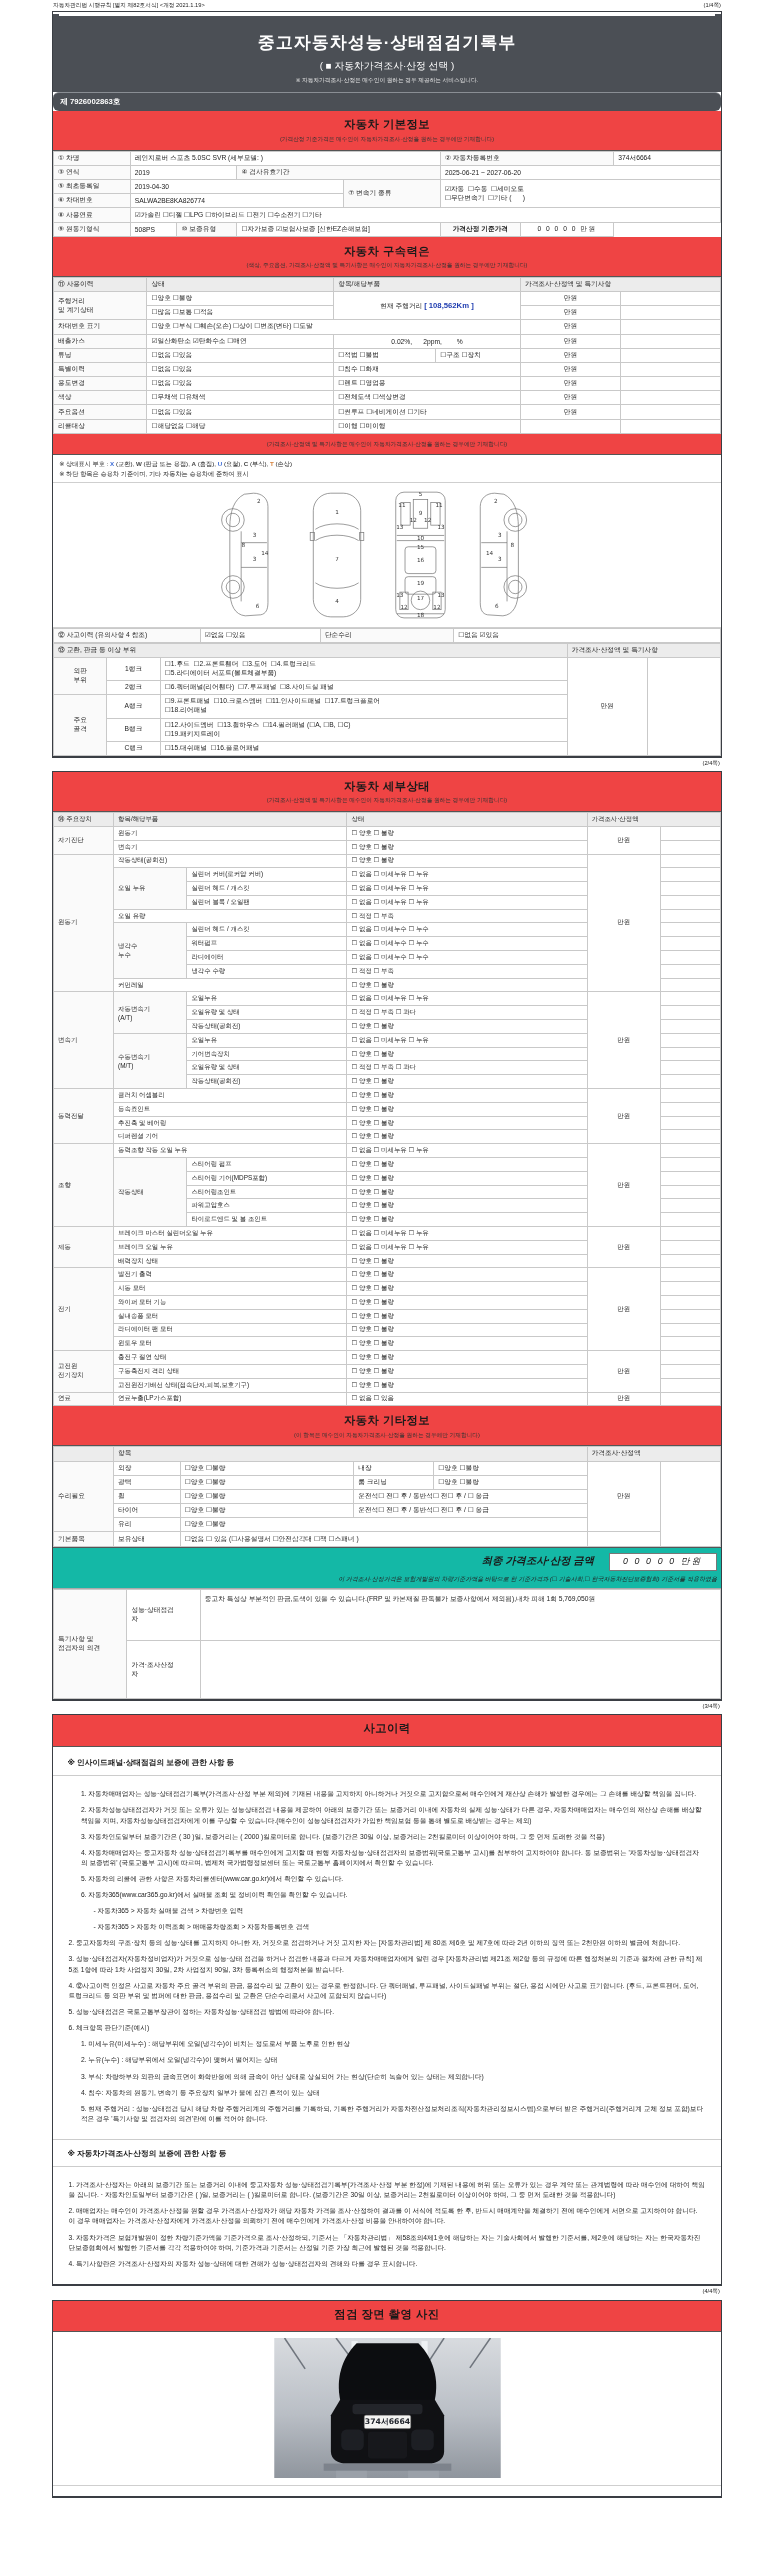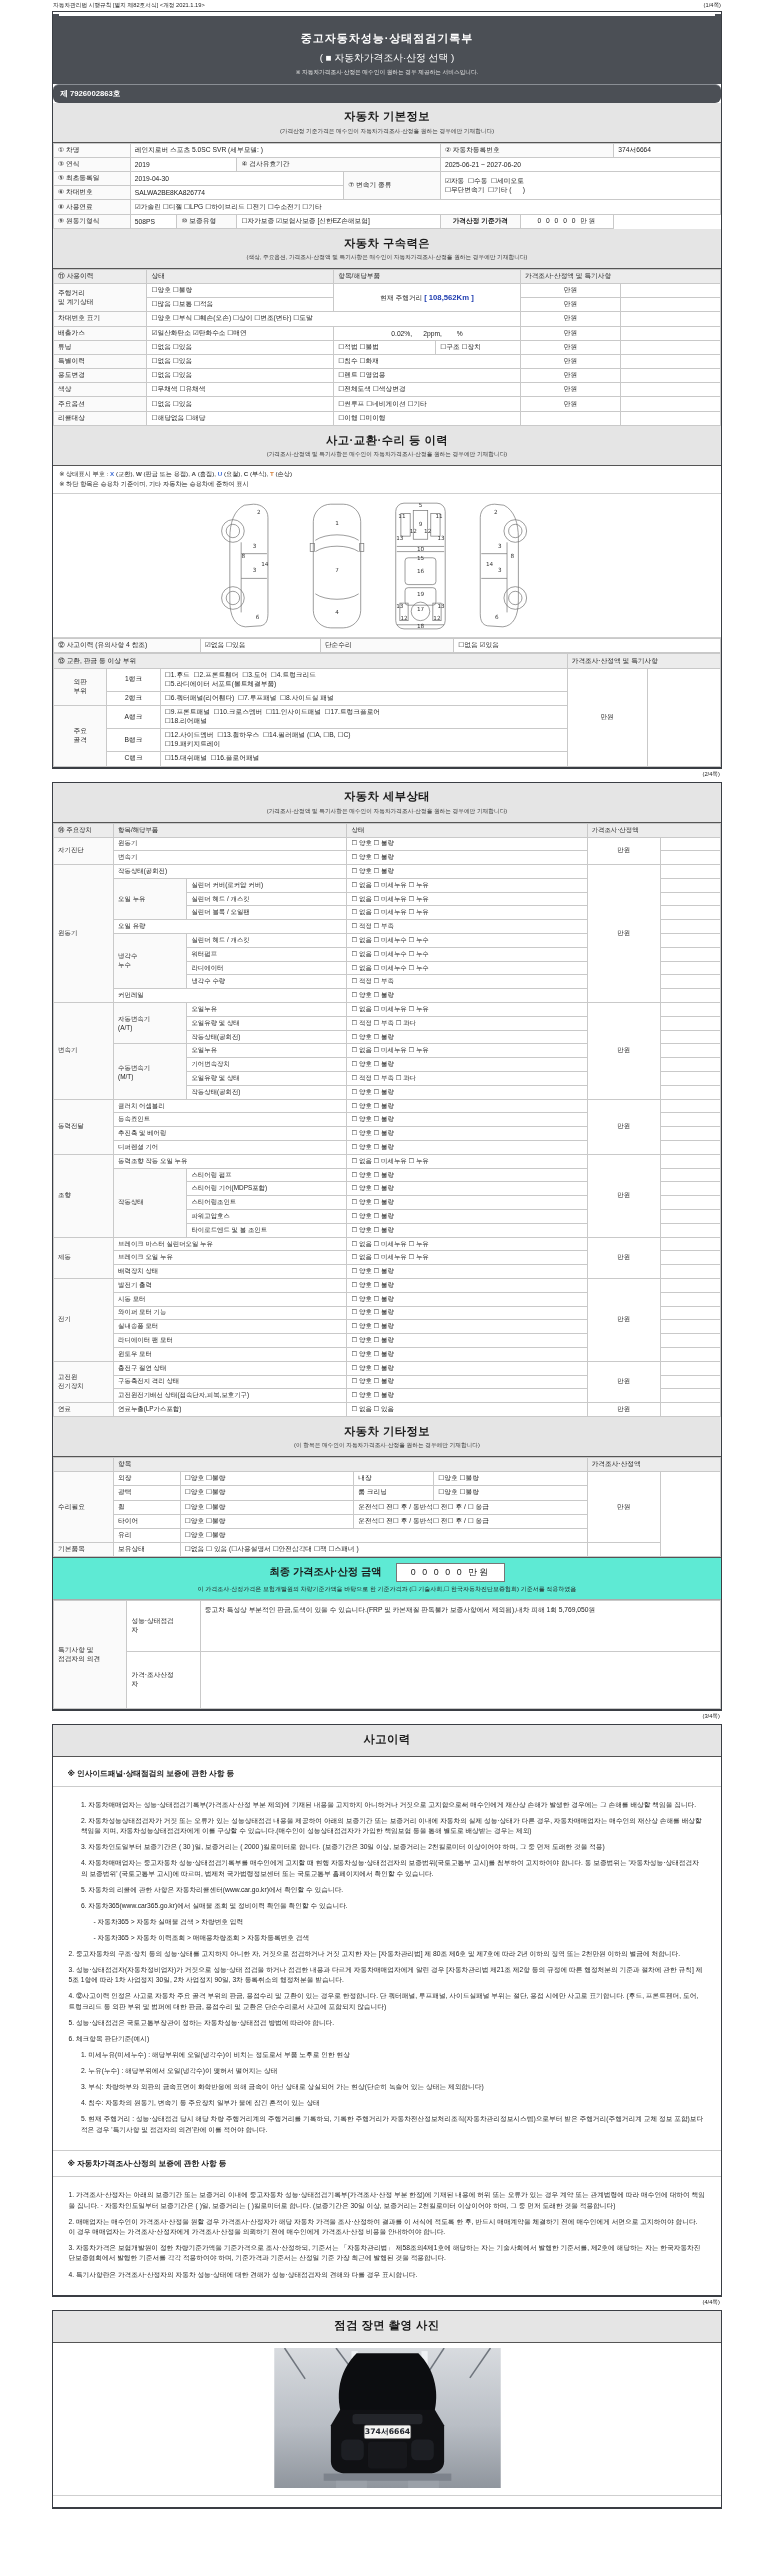--- a/index.html
+++ b/index.html
@@ -3,43 +3,43 @@
 <meta charset="utf-8">
 <style>
   html,body{margin:0;padding:0;background:#fff;}
   body{width:773px;font-family:"Liberation Sans","DejaVu Sans",sans-serif;color:#1a1a1a;}
   .doc{width:670px;margin:0 0 0 52px;}
   .topline{display:flex;justify-content:space-between;font-size:5.7px;color:#222;padding:1.5px 1px 1px;}
   .pagemark{text-align:right;font-size:5.7px;padding:2.1px 2.1px 3.1px;color:#222;}
   .block{border:1px solid #3a3e44;border-bottom:2.6px solid #3a3e44;background:#fff;}
   .dark{background:#4b4f55;color:#fff;text-align:center;padding:0 0 6.2px;}
   .dark .rule{height:2.1px;background:#fff;margin:2.6px 6.2px 14.4px;}
-  .dark h1{font-size:11px;margin:0 0 6.2px;font-weight:bold;letter-spacing:1px;}
+  .dark h1{font-size:17px;margin:0 0 6.2px;font-weight:bold;letter-spacing:1px;}
   .dark .sub{font-size:9.8px;margin:0 0 4.6px;}
   .dark .tnote{font-size:5.7px;color:#e8e8e8;}
   .docno{background:#4b4f55;color:#fff;text-align:left;font-size:7.7px;font-weight:bold;padding:4.1px 7.2px;border-top:0.5px solid #8a8e94;border-radius:6px;}
-  .sechead{background:#e5e5e5;text-align:center;padding:6.7px 3.1px 5.7px;border-bottom:1px solid #555;}
+  .sechead{background:#ef4444;text-align:center;padding:6.7px 3.1px 5.7px;border-bottom:1px solid #555;}
   .sechead h2{margin:0 0 3.6px;font-size:11.3px;letter-spacing:0.5px;}
   .sechead .note{font-size:5.7px;color:#333;}
   table{border-collapse:collapse;width:100%;table-layout:fixed;}
   td,th{border:0.5px solid #c9c9c9;font-size:6.7px;padding:2.1px 4.1px;vertical-align:middle;word-break:keep-all;text-align:left;font-weight:normal;}
   .hd{background:#ececec;}
   .lbl{background:#fafafa;}
   .ctr{text-align:center;}
   .pre{white-space:pre-wrap;}
   .price{text-align:center;}
   .blue{color:#1f3db0;font-weight:bold;font-size:7.7px;}
   .dt td{font-size:6.4px;padding:1.5px 4.1px;height:9.8px;}
   .legendrow{font-size:6.2px;padding:3.6px 6.2px;border-bottom:0.5px solid #cfcfcf;line-height:1.6;}
   .lg-blue{color:#3b6bd6;font-weight:bold;}
   .lg-org{color:#d6823b;font-weight:bold;}
   .lg-dark{color:#444;font-weight:bold;}
   .diagwrap{padding:6.2px 0 5.2px;text-align:center;border-bottom:0.5px solid #cfcfcf;}
   svg text{font-family:"DejaVu Sans",sans-serif;}
-  .final{background:#5eead4;text-align:center;padding:5.2px 4.1px 4.6px;border-top:1px solid #555;border-bottom:0.5px solid #aaa;}
+  .final{background:#14b8a6;text-align:right;padding:5.2px 4.1px 4.6px;border-top:1px solid #555;border-bottom:0.5px solid #aaa;font-style:italic;}
   .final .ft{font-size:10.3px;font-weight:bold;margin-right:12.4px;}
   .final .amt{display:inline-block;background:#fff;border:0.5px solid #777;padding:2.1px 13.4px;font-size:8.8px;letter-spacing:2.1px;vertical-align:middle;}
   .final .fnote{font-size:6px;margin-top:3.6px;color:#222;}
   .notice-body{padding:3.1px 0 0;}
   .nh{font-size:7.7px;font-weight:bold;padding:8.2px 14.4px 7.2px;border-bottom:0.5px solid #ccc;}
   .nitems{padding:7.2px 15.5px 9.3px;border-bottom:0.5px solid #ccc;}
   .nitems p{margin:5.7px 0;font-size:6.7px;line-height:1.55;}
   .ind{margin-left:12.4px !important;}
   .ind2{margin-left:25px !important;}
   .whatbox{border:0.5px solid #999;margin:13.4px 17.5px 11.3px;padding:10.3px 13.4px 9.3px;}
@@ -219,21 +219,20 @@
         <td class="lbl">리콜대상</td>
         <td>☐해당없음  ☐해당</td>
         <td>☐이행  ☐미이행</td>
         <td></td>
         <td></td>
       </tr>
     </tbody>
       </table>
 
     <div class="sechead">
-      <h2>사고·교환·수리 등 이력</h2>
       <div class="note">(가격조사·산정액 및 특기사항은 매수인이 자동차가격조사·산정을 원하는 경우에만 기재합니다)</div>
     </div>
 
     <div class="legendrow">
       <div>
         <span>※ 상태표시 부호 : </span><span class="lg-blue">X</span><span> (교환), </span><span class="lg-dark">W</span><span> (판금 또는 용접), </span><span class="lg-dark">A</span><span> (흠집), </span><span class="lg-blue">U</span><span> (요철), </span><span class="lg-dark">C</span><span> (부식), </span><span class="lg-org">T</span><span> (손상)</span>
       </div>
       <div>※ 하단 항목은 승용차 기준이며, 기타 자동차는 승용차에 준하여 표시</div>
     </div>
 

